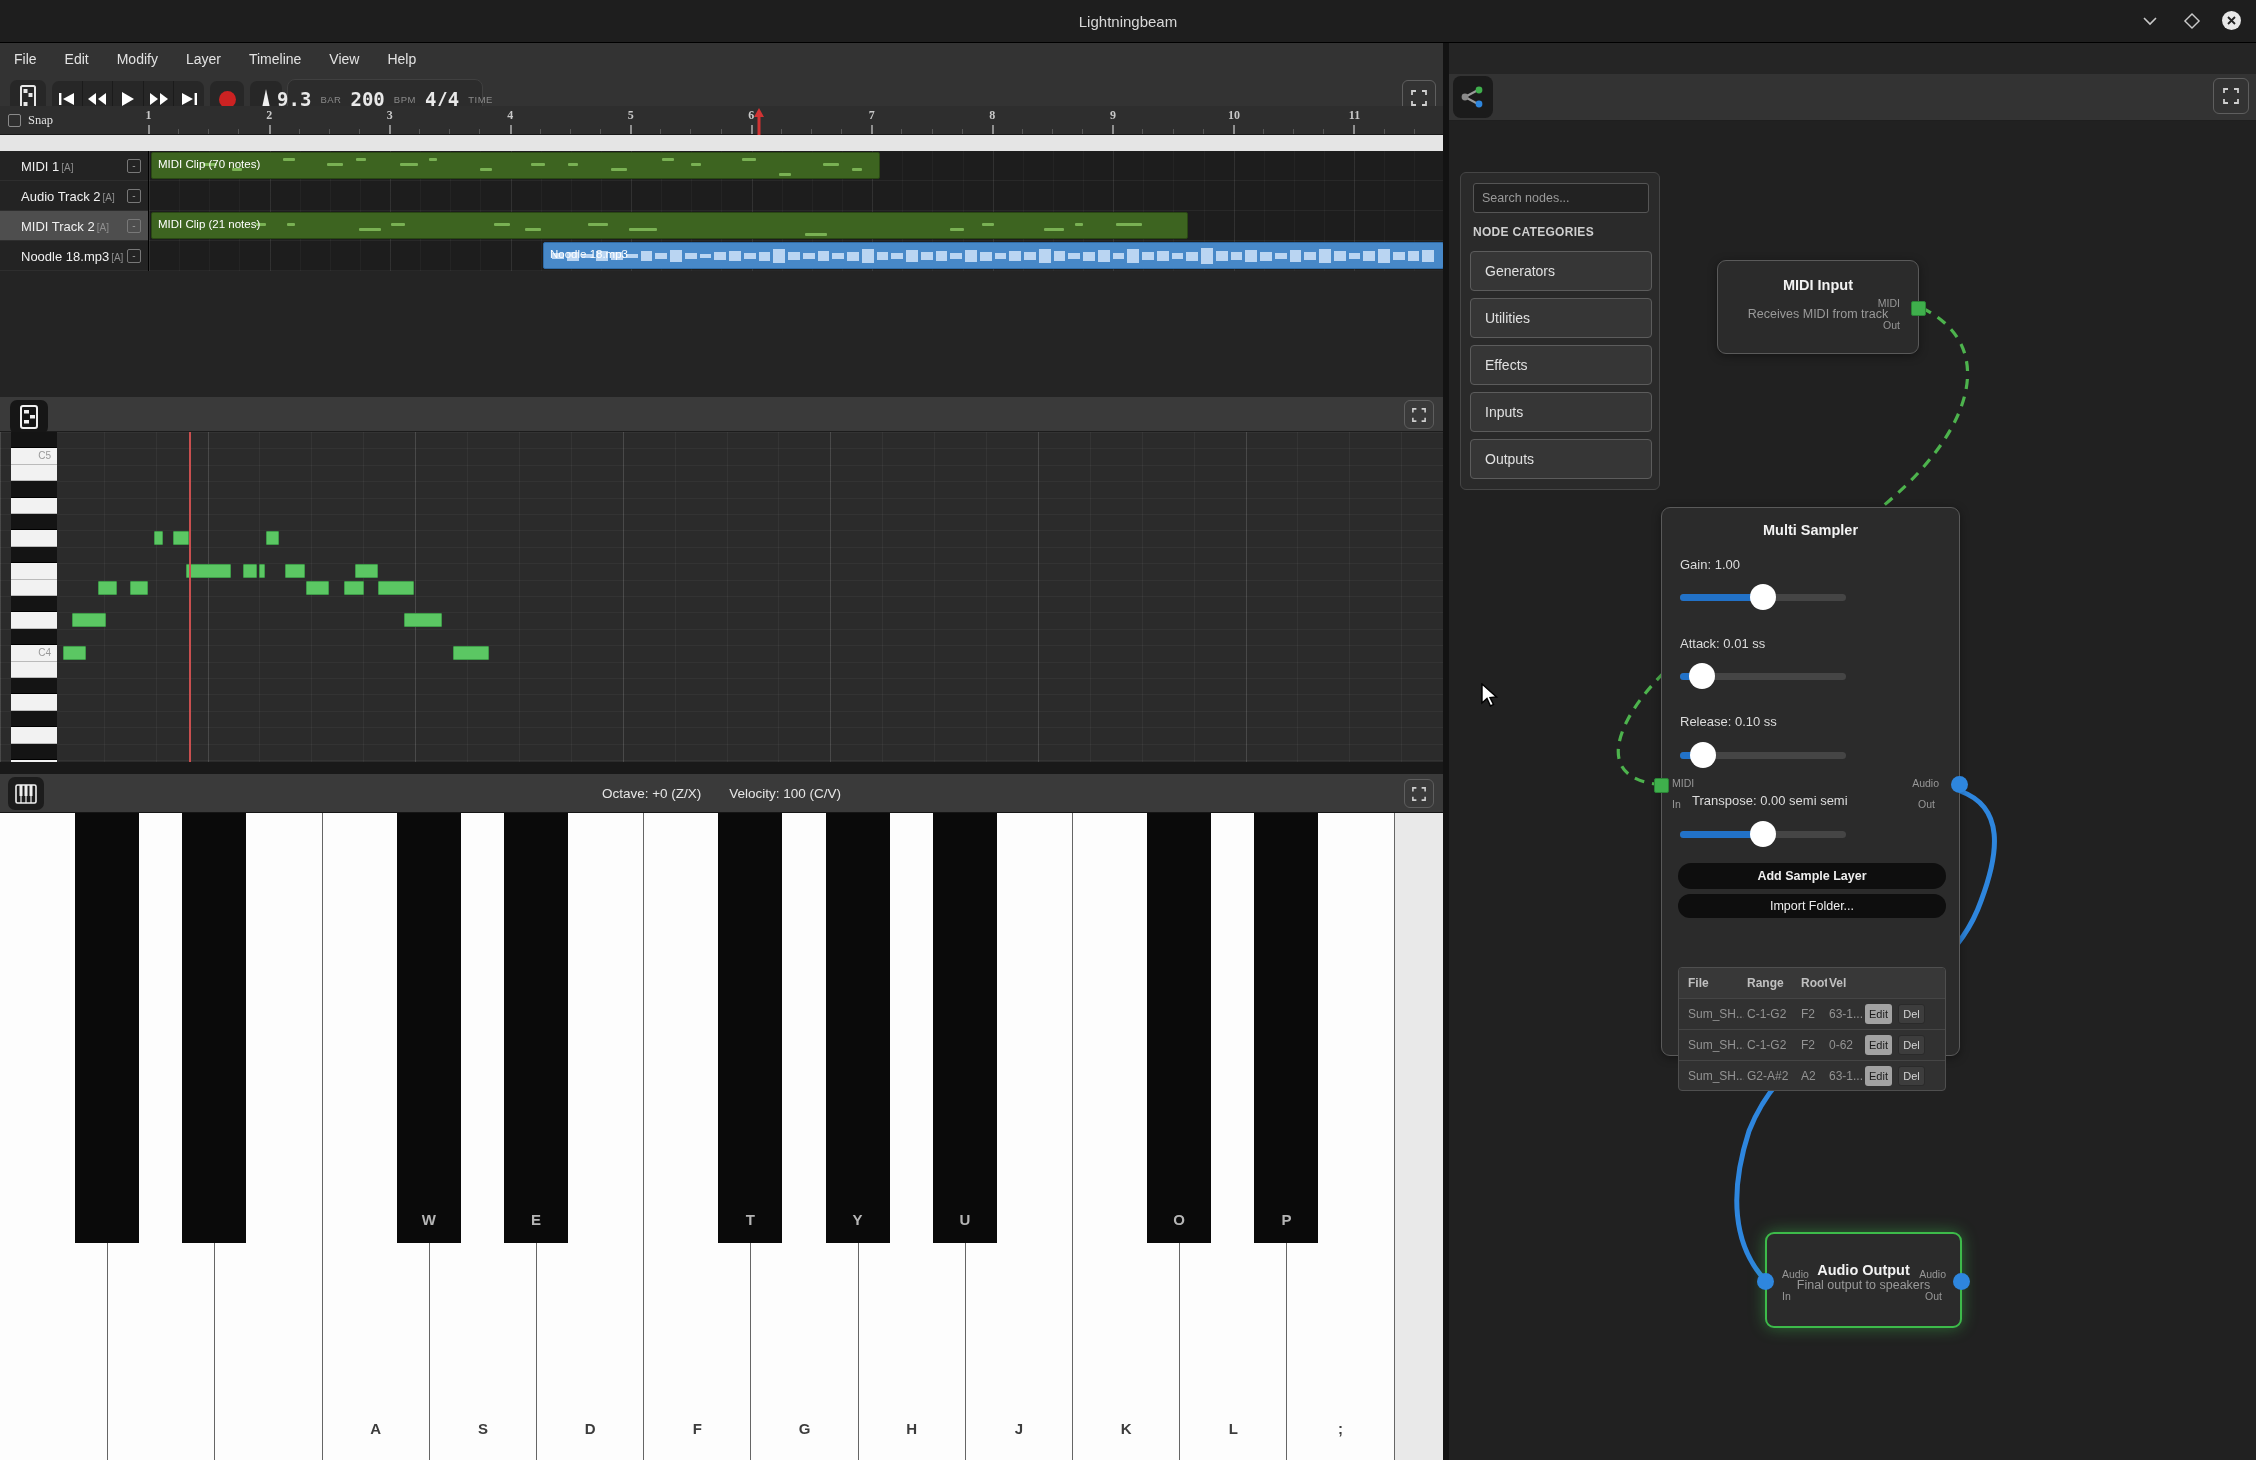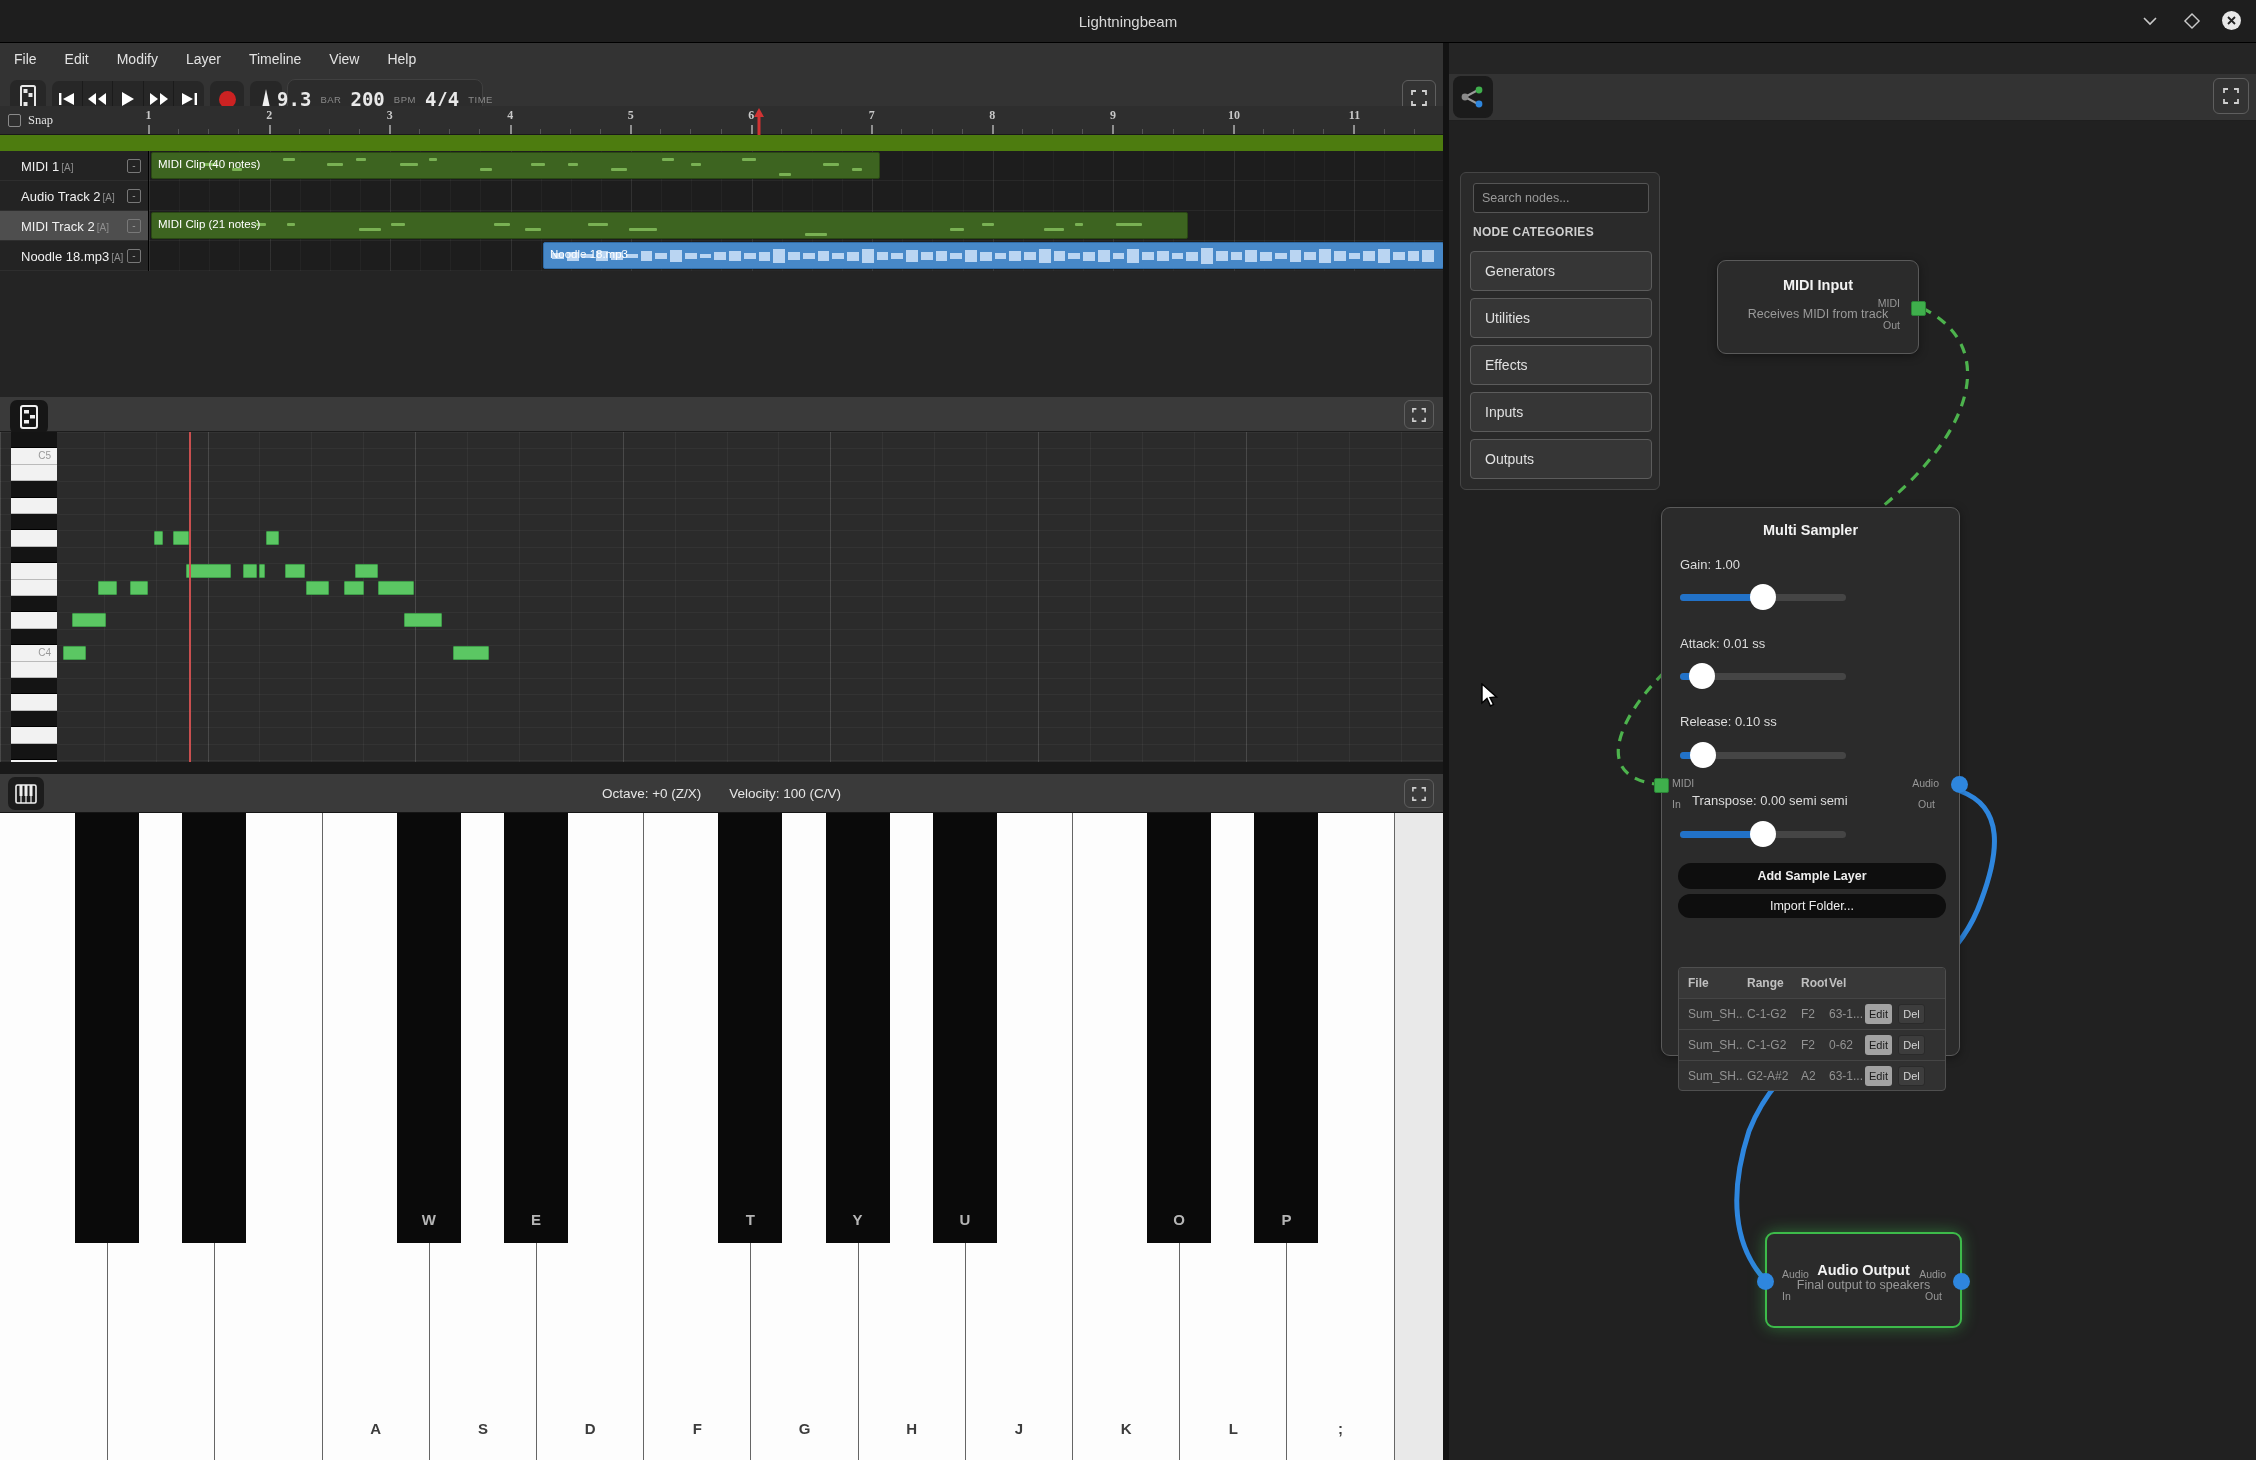--- a/index.html
+++ b/index.html
@@ -1,19 +1,19 @@
 <!DOCTYPE html>
 <html><head>
 <meta charset="utf-8">
 <style>
   * { margin:0; padding:0; box-sizing:border-box; }
   html,body { width:2256px; height:1460px; overflow:hidden; background:#1b1b1b;
     font-family:"Liberation Sans", sans-serif; -webkit-font-smoothing:antialiased; }
   .abs { position:absolute; }
-  #app { position:relative; width:2256px; height:1460px; background:#4d7c0f; }
+  #app { position:relative; width:2256px; height:1460px; background:#e5e5e5; }
 
   
   #titlebar { left:0; top:0; width:2256px; height:43px; background:#1e1e1e; border-bottom:1px solid #000; }
   #title { width:100%; text-align:center; line-height:43px; color:#d8d8d8; font-size:15px; }
   .winctl { top:11px; width:20px; height:20px; color:#c9c9c9; }
 
   
   #menubar { left:0; top:43px; width:1443px; height:33px; background:#333; display:flex; align-items:center; gap:0; }
   .menu-item { color:#e3e3e3; font-size:14px; padding:0 14px; line-height:33px; }
   #toolbar { left:0; top:76px; width:1443px; height:46px; background:#333; border-bottom:1px solid #242424; }
@@ -328,21 +328,21 @@
         <div class="track-name">Noodle 18.mp3<span class="track-tag">[A]</span></div>
         <div class="track-check">-</div>
       </div>
     </div>
   <div class="abs" id="lanes">
       <div class="lane-row" style="top: 0px;"></div>
       <div class="lane-row" style="top: 30px;"></div>
       <div class="lane-row" style="top: 60px;"></div>
       <div class="lane-row" style="top: 90px;"></div>
       <div class="clip midi" style="left: 2px; top: 1px; width: 729px;">
-        <div class="clip-label">MIDI Clip (40 notes)</div>
+        <div class="clip-label">MIDI Clip (70 notes)</div>
         <div class="mini-note" style="left: 51.03px; top: 10px; width: 14px;"></div>
         <div class="mini-note" style="left: 80.19px; top: 15px; width: 10px;"></div>
         <div class="mini-note" style="left: 131.22px; top: 5px; width: 12px;"></div>
         <div class="mini-note" style="left: 174.96px; top: 10px; width: 16px;"></div>
         <div class="mini-note" style="left: 204.12px; top: 5px; width: 10px;"></div>
         <div class="mini-note" style="left: 247.86px; top: 10px; width: 18px;"></div>
         <div class="mini-note" style="left: 277.02px; top: 5px; width: 8px;"></div>
         <div class="mini-note" style="left: 328.05px; top: 15px; width: 12px;"></div>
         <div class="mini-note" style="left: 379.08px; top: 10px; width: 14px;"></div>
         <div class="mini-note" style="left: 415.53px; top: 10px; width: 10px;"></div>

